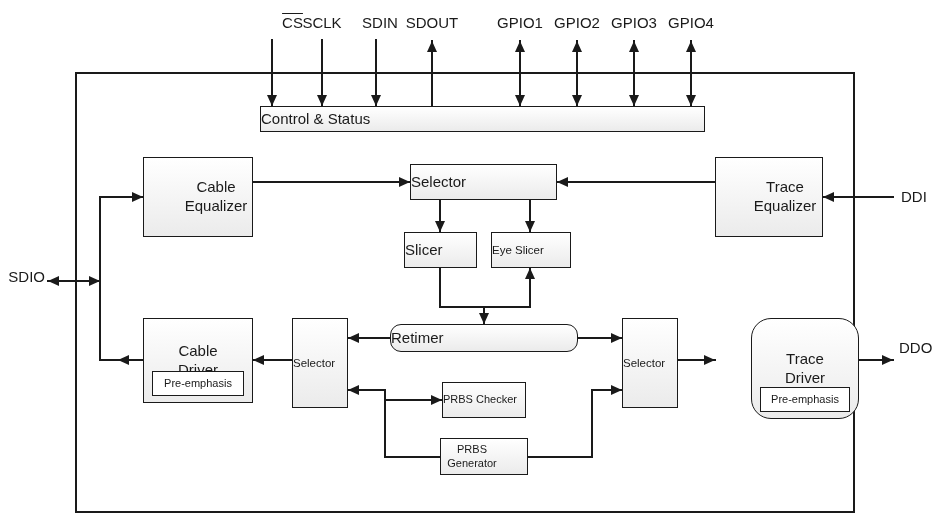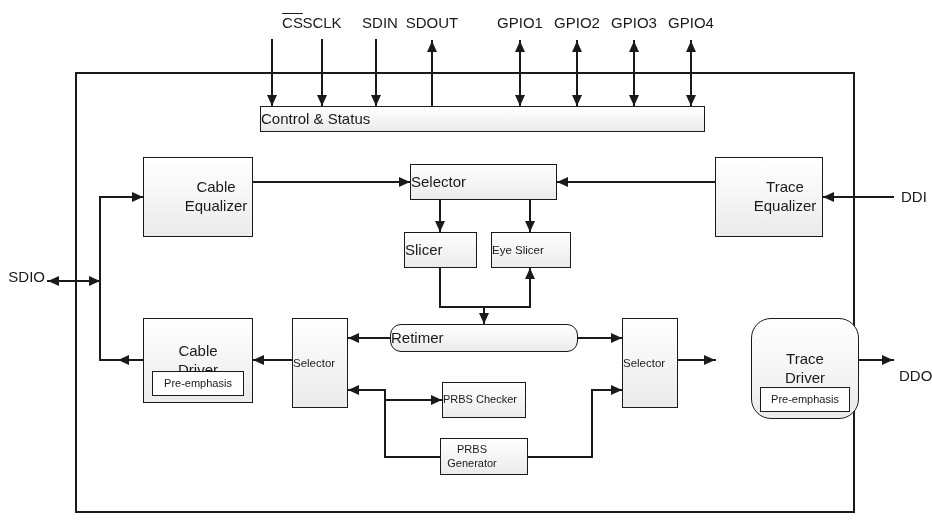--- a/index.html
+++ b/index.html
@@ -92,21 +92,21 @@
   <div class="pin-top" style="left:322px">SCLK</div>
   <div class="pin-top" style="left:380px">SDIN</div>
   <div class="pin-top" style="left:432px">SDOUT</div>
   <div class="pin-top" style="left:520px">GPIO1</div>
   <div class="pin-top" style="left:577px">GPIO2</div>
   <div class="pin-top" style="left:634px">GPIO3</div>
   <div class="pin-top" style="left:691px">GPIO4</div>
 
   <div class="pin-side" style="left:5px; top:268px; width:40px; text-align:right;">SDIO</div>
   <div class="pin-side" style="left:901px; top:188px;">DDI</div>
-  <div class="pin-side" style="left:899px; top:367px;">DDO</div>
+  <div class="pin-side" style="left:899px; top:339px;">DDO</div>
 
   <div class="box" style="left:260px; top:106px; width:445px; height:26px;">
     <span class="lbl">Control &amp; Status</span>
   </div>
 
   <div class="box" style="left:143px; top:157px; width:110px; height:80px;padding-left:36px;">
     <span class="lbl w74">Cable Equalizer</span>
   </div>
 
   <div class="box" style="left:410px; top:164px; width:147px; height:36px;">

